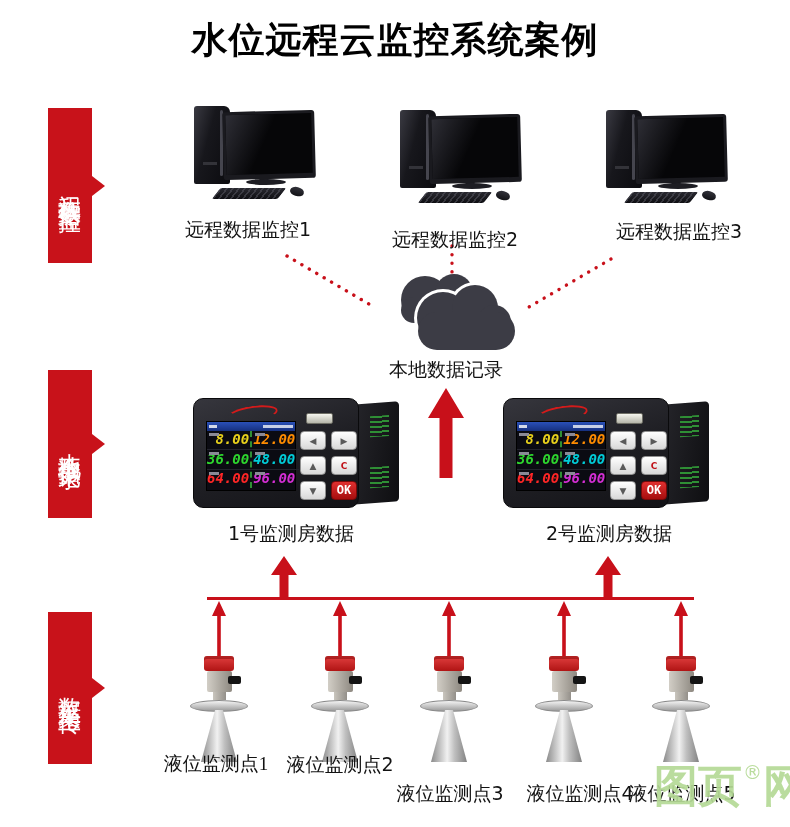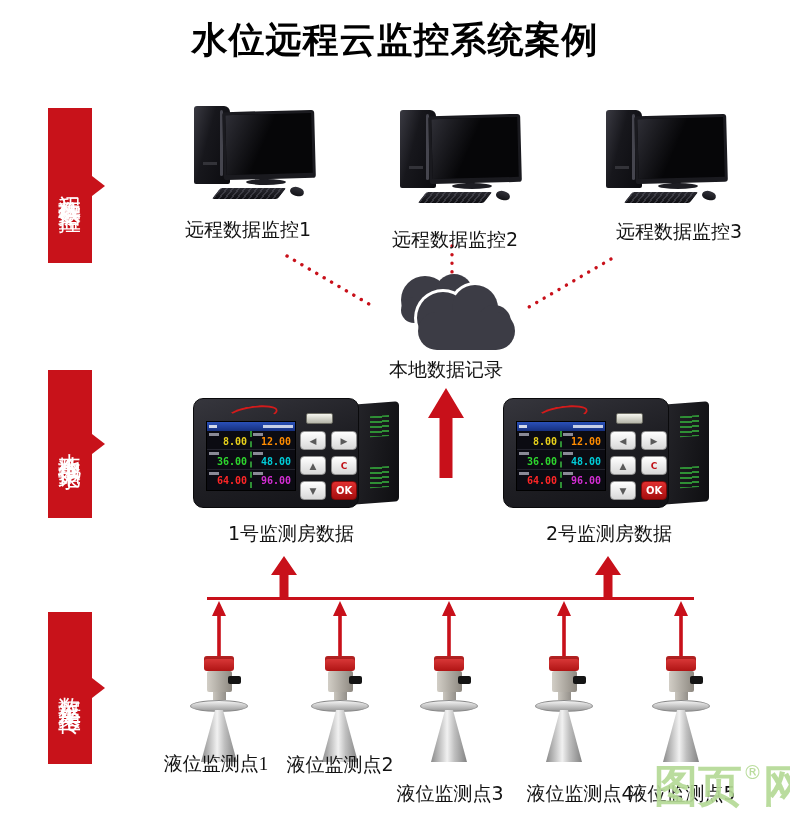--- a/index.html
+++ b/index.html
@@ -120,21 +120,21 @@
   .rec-grid {
     position:relative; display:grid; grid-template-columns:1fr 1fr; height:57px;
   }
   .rec-grid::before {
     content:""; position:absolute; left:50%; top:0; bottom:0; width:0;
     border-left:2px dashed #2f8f35; margin-left:-1px;
   }
   .rec-cell {
     position:relative; display:flex; align-items:flex-end; justify-content:flex-end;
     padding:0 4px 2px 0; font-family:"DejaVu Sans Mono", monospace;
-    font-weight:bold; font-size:10px; border-top:1px solid #23232d;
+    font-weight:bold; font-size:14px; border-top:1px solid #23232d;font-style:italic;
   }
   .rec-cell:nth-child(1), .rec-cell:nth-child(2) { border-top:none; }
   .rec-cell::before {
     content:""; position:absolute; left:2px; top:2px; width:10px; height:3px;
     background:#8a8a96;
   }
   .c-yellow  { color:#e8d11b; }
   .c-orange  { color:#ff8c00; }
   .c-green   { color:#2ed52e; }
   .c-cyan    { color:#00ccd8; }
@@ -149,21 +149,21 @@
     position:absolute; left:106px; top:32px; width:56px;
     display:grid; grid-template-columns:24px 24px; grid-gap:6px 7px;
   }
   .rec-key {
     width:24px; height:17px; display:flex; align-items:center; justify-content:center;
     background:linear-gradient(#ffffff,#d8d8d8); border:1px solid #909090;
     border-radius:4px; font-size:9px; font-weight:bold; color:#5a5a5a;
   }
   .rec-key.key-c  { color:#c01118; }
   .rec-key.key-ok { background:linear-gradient(#e03030,#a60e0e); color:#fff;
-    border-color:#7a0808; font-size:10px; }
+    border-color:#7a0808; font-size:12px;font-family:Liberation Mono, monospace; }
 
   
   .sensor { position:absolute; top:656px; width:64px; z-index:3;
     display:flex; flex-direction:column; align-items:center; }
   .s-cap { width:30px; height:15px; border-radius:3px;
     background:linear-gradient(#e24040,#b01414);
     box-shadow:inset 0 3px 0 rgba(120,0,0,.45); }
   .s-body { position:relative; width:25px; height:21px; border-radius:2px;
     background:linear-gradient(90deg,#d2cec6,#8d8880); }
   .s-body::after { content:""; position:absolute; right:-9px; top:5px;

